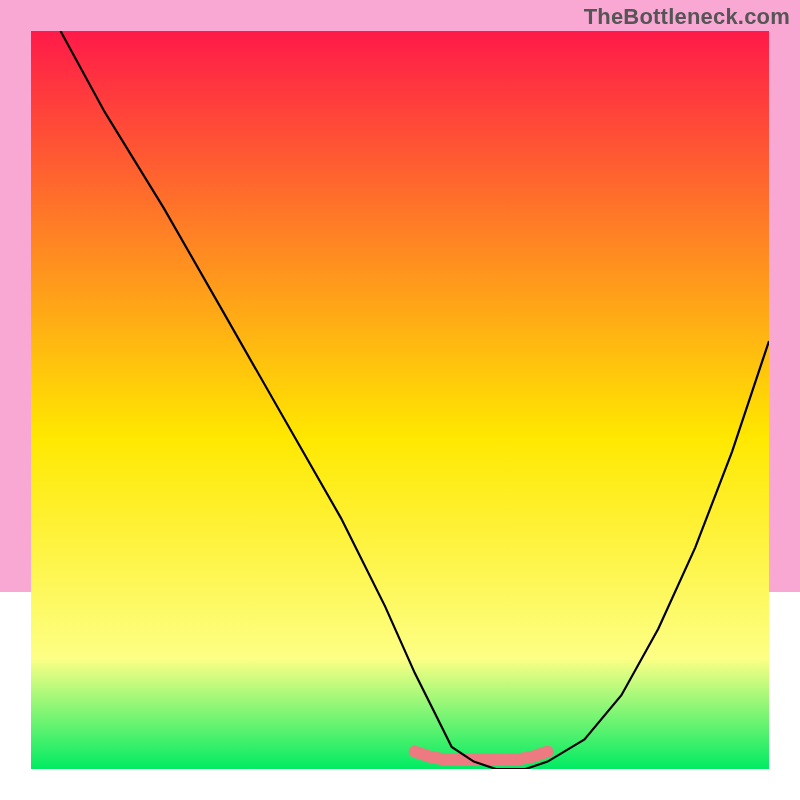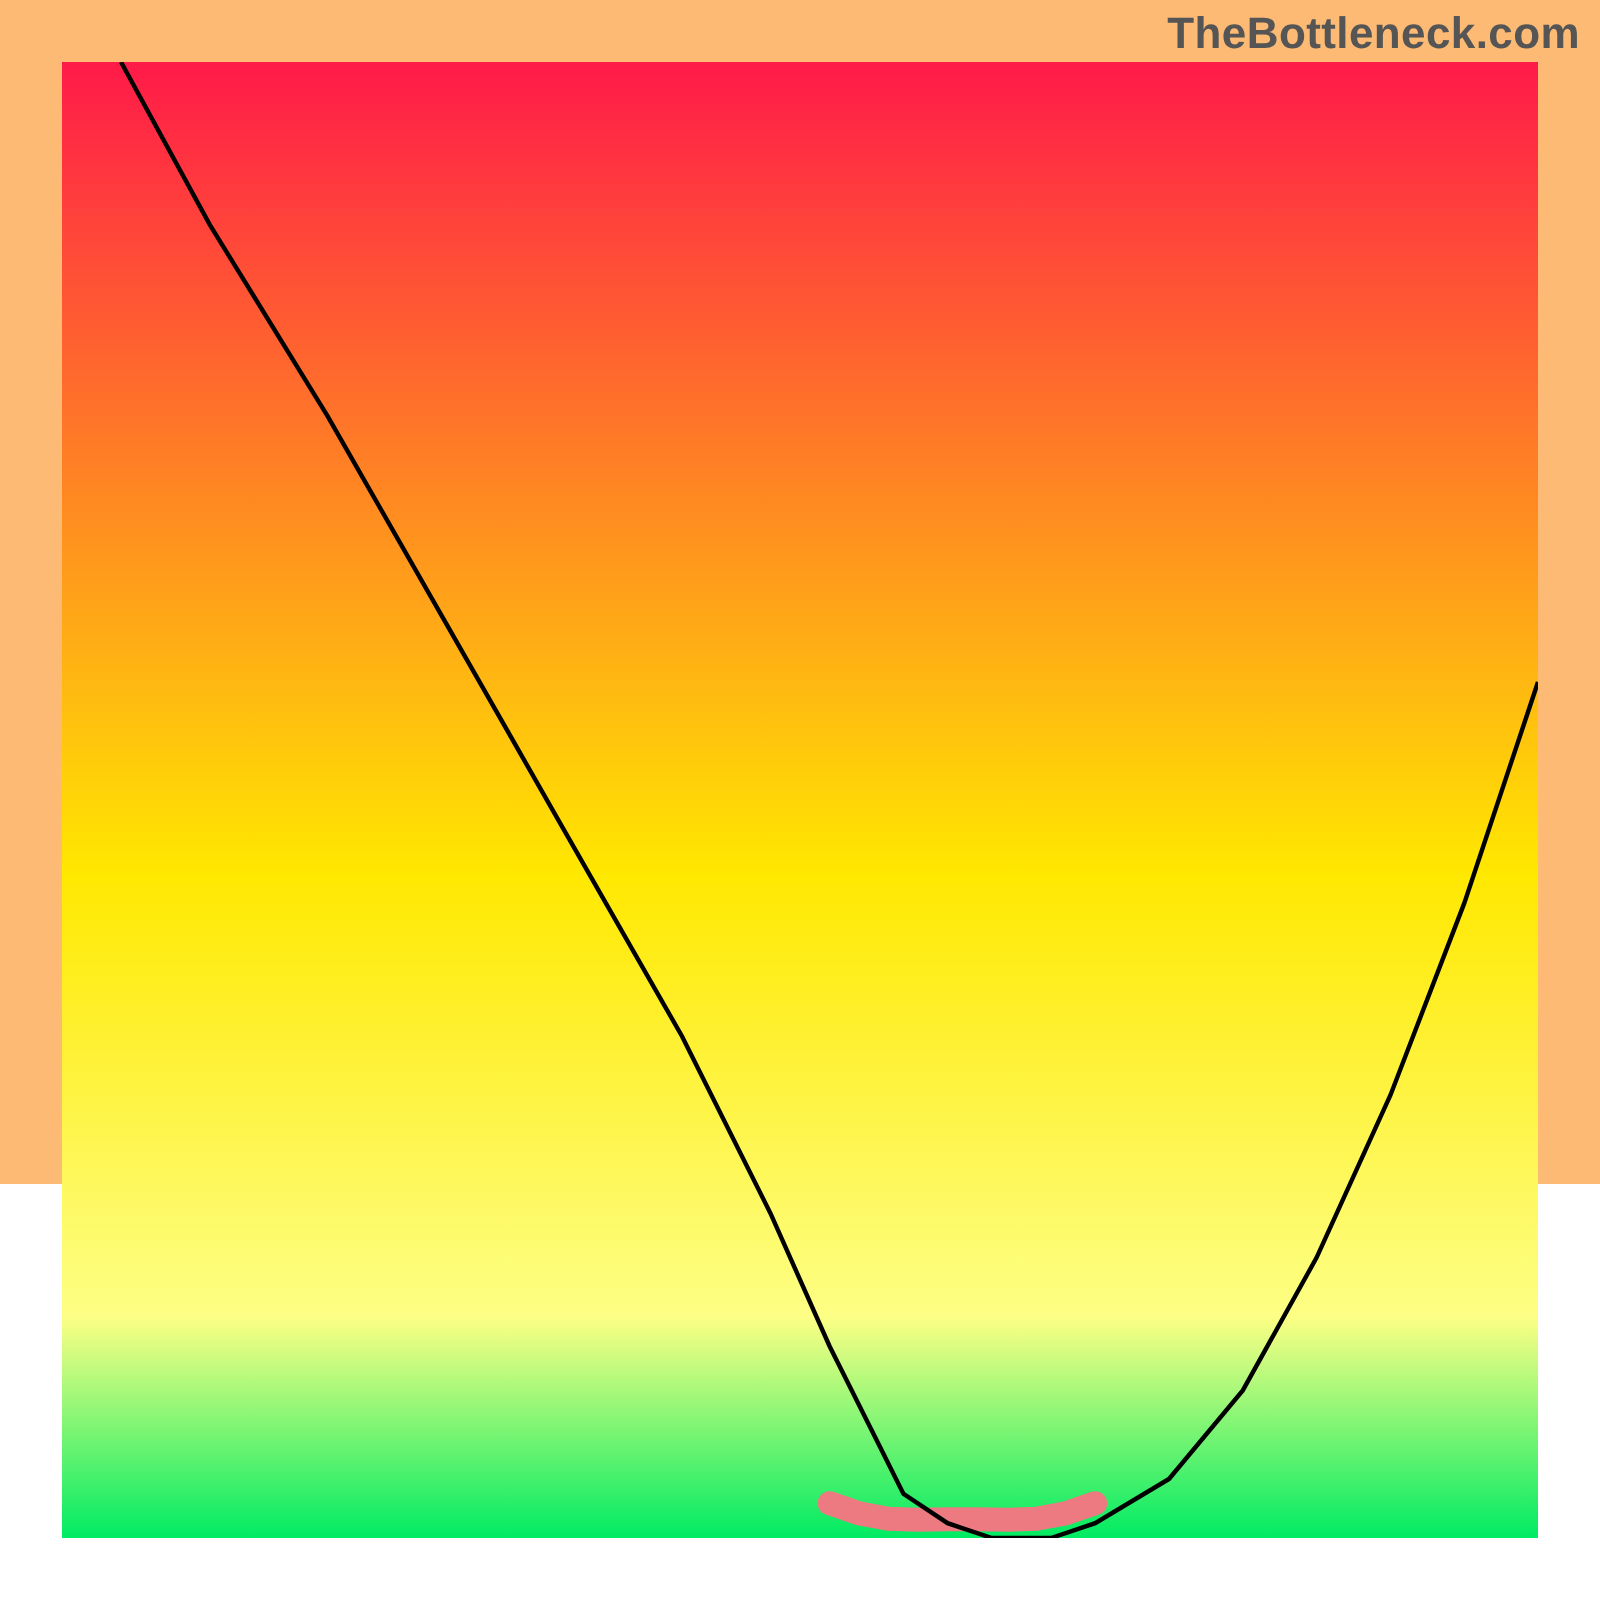--- a/index.html
+++ b/index.html
@@ -7,21 +7,21 @@
     padding: 0;
     width: 800px;
     height: 800px;
     overflow: hidden;
     font-family: Arial, Helvetica, sans-serif;
   }
   .frame {
     position: relative;
     width: 800px;
     height: 592px;
-    background: #fdba74;
+    background: #f9a8d4;
   }
   .watermark {
     position: absolute;
     top: 4px;
     right: 10px;
     color: #555;
     font-size: 22px;
     font-weight: bold;
     letter-spacing: 0.2px;
     z-index: 20;

